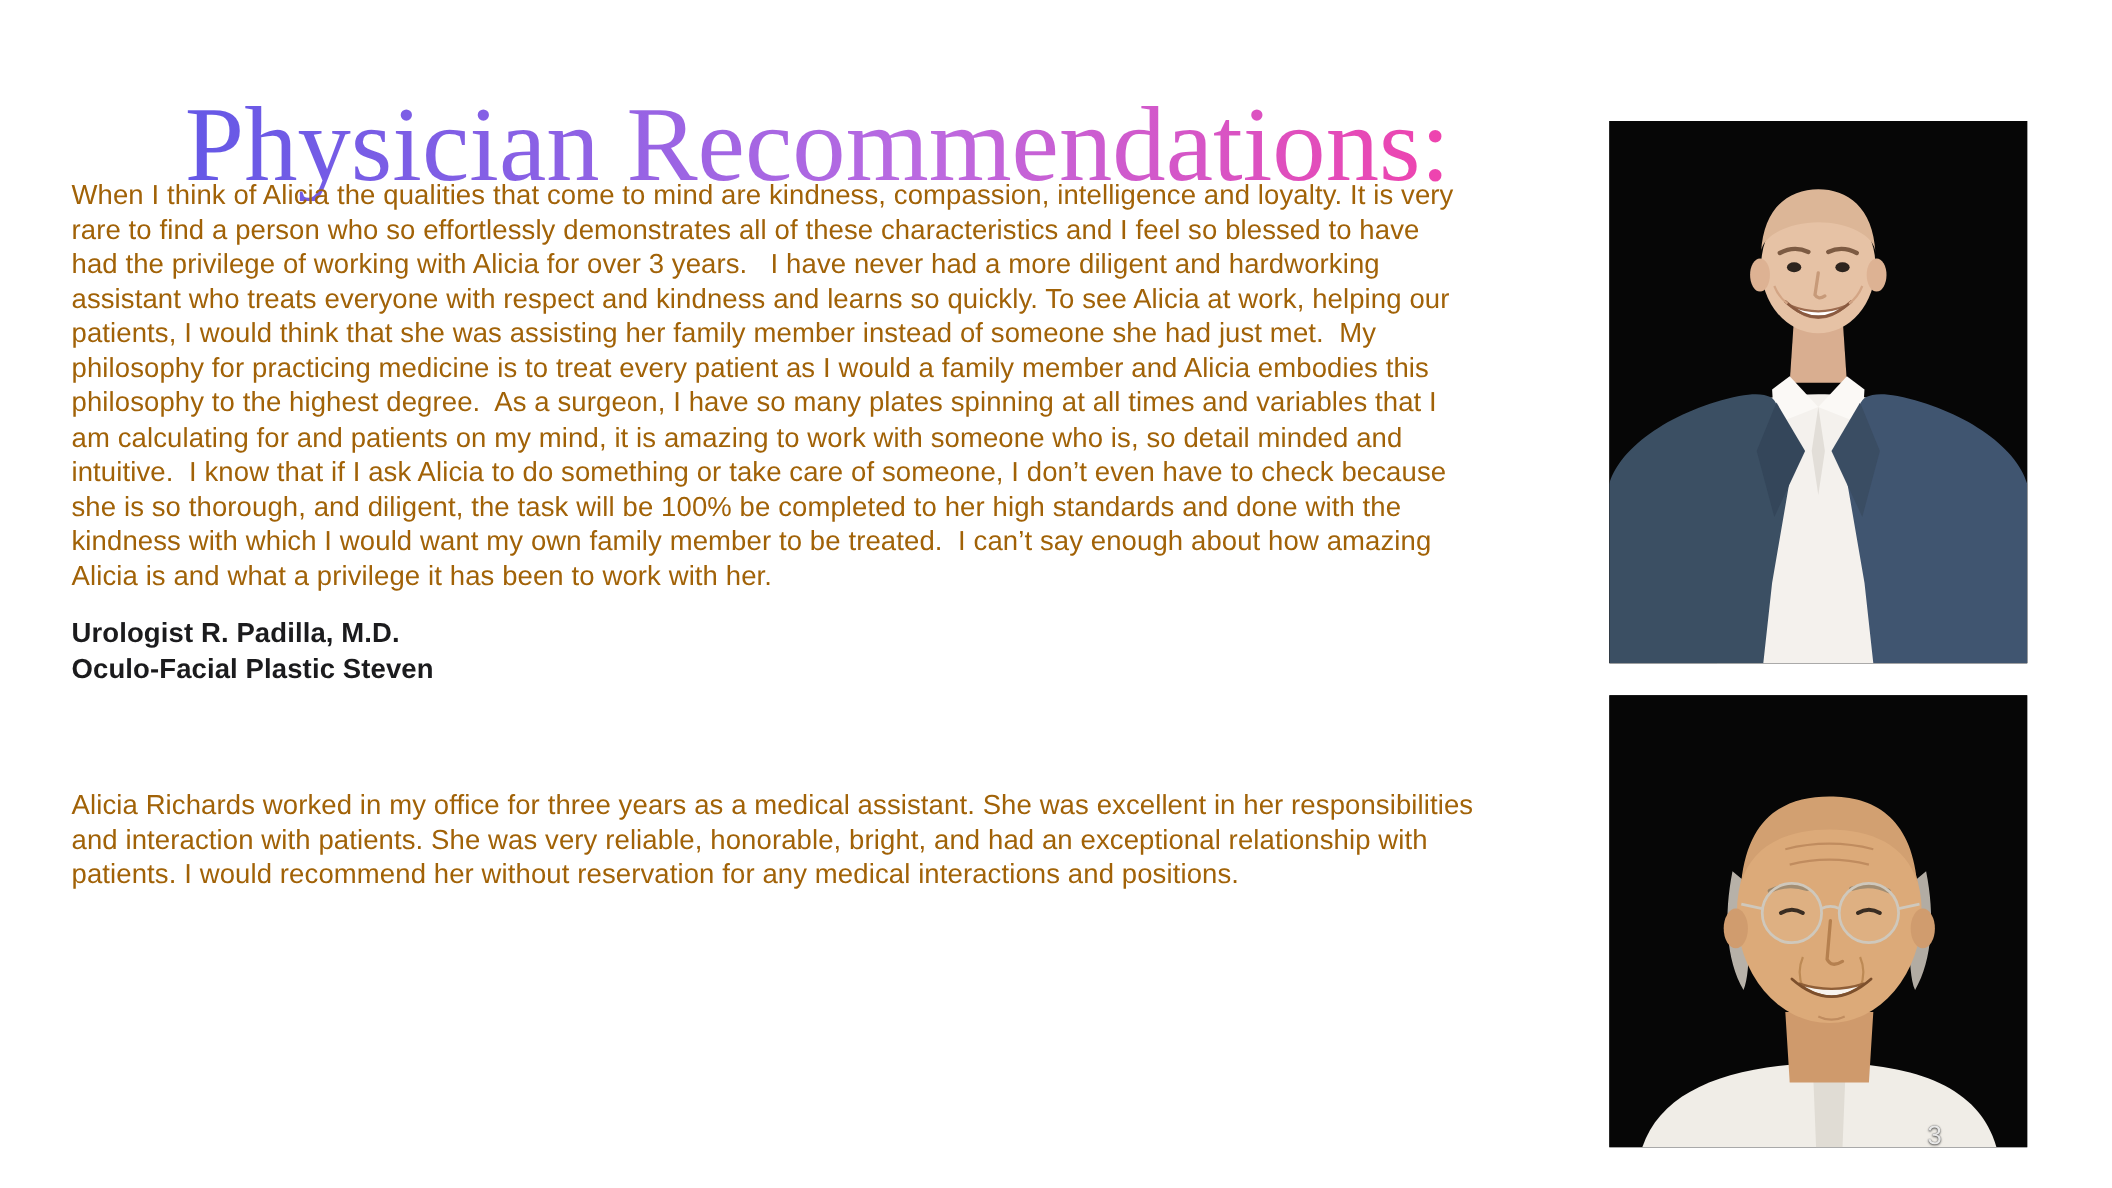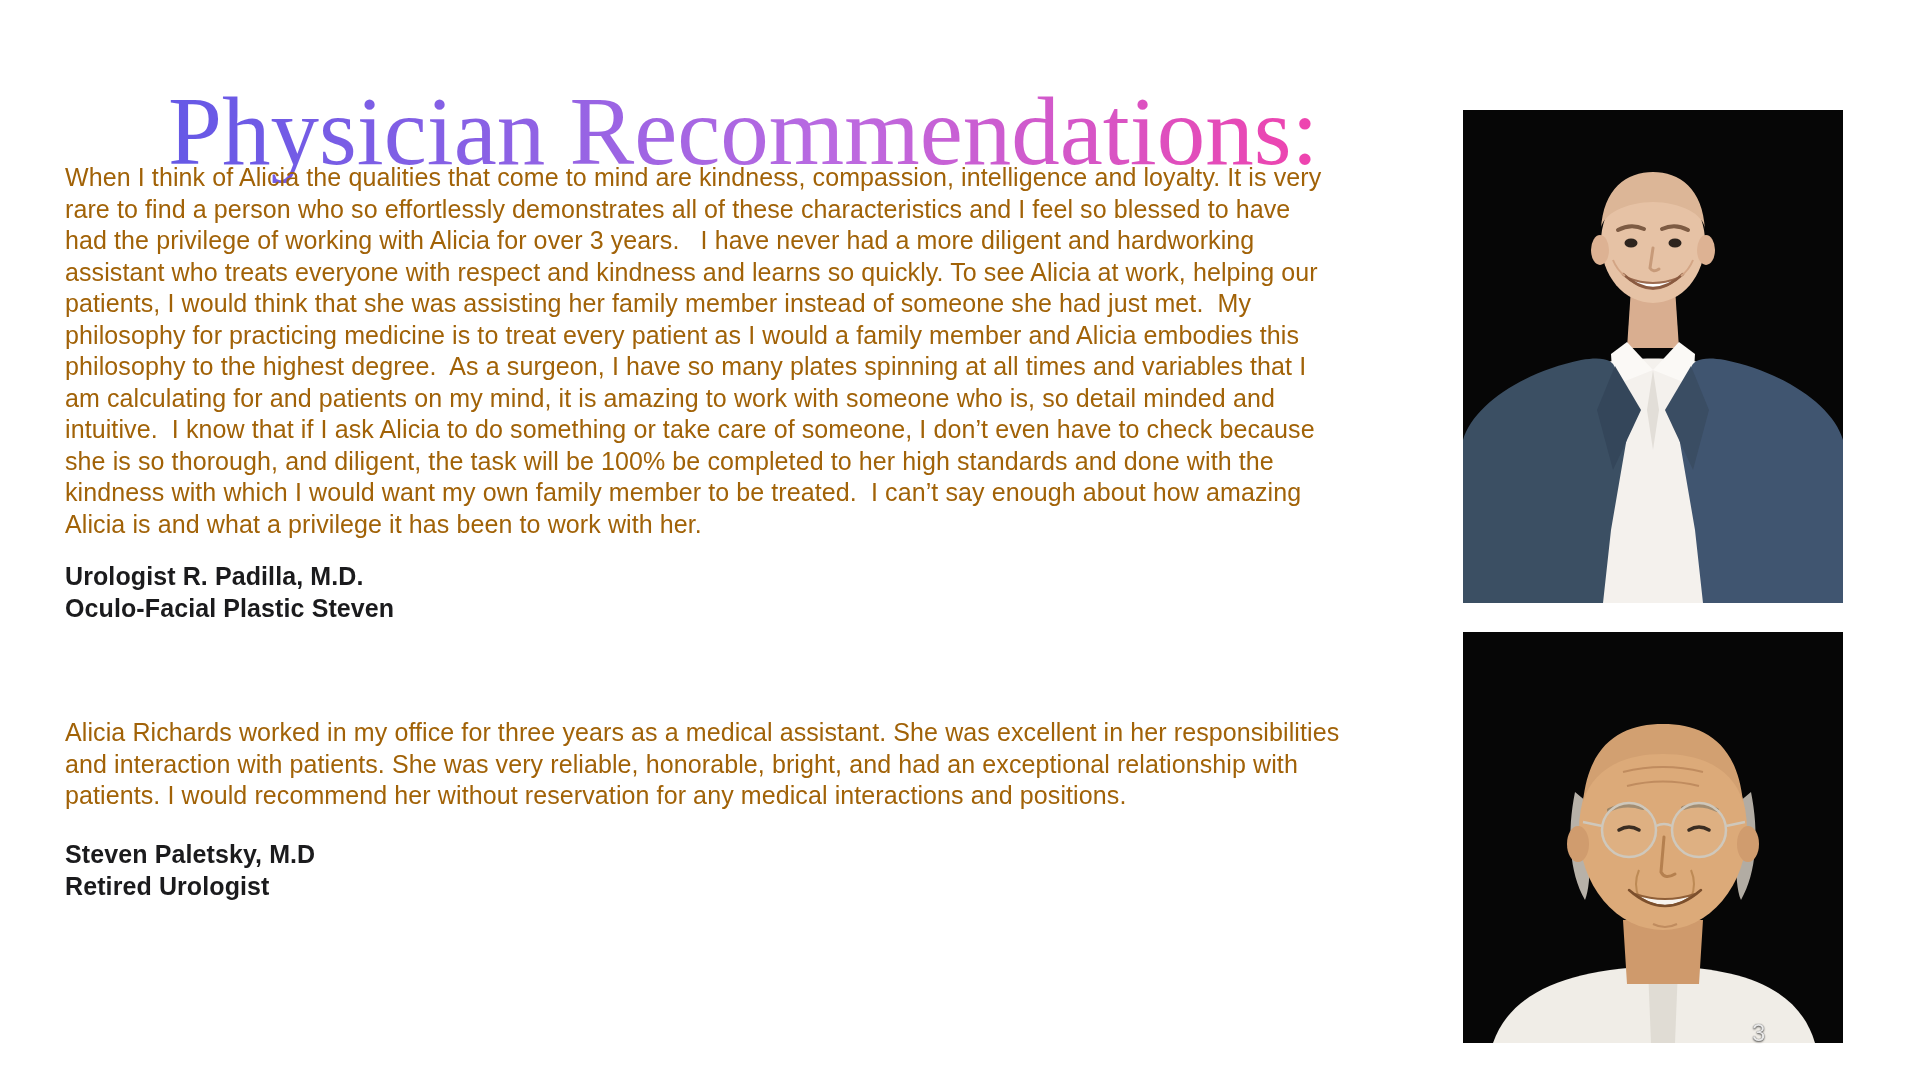--- a/index.html
+++ b/index.html
@@ -73,24 +73,20 @@
 
   <div class="body-text para-1">When I think of Alicia the qualities that come to mind are kindness, compassion, intelligence and loyalty. It is very rare to find a person who so effortlessly demonstrates all of these characteristics and I feel so blessed to have had the privilege of working with Alicia for over 3 years.   I have never had a more diligent and hardworking assistant who treats everyone with respect and kindness and learns so quickly. To see Alicia at work, helping our patients, I would think that she was assisting her family member instead of someone she had just met.  My philosophy for practicing medicine is to treat every patient as I would a family member and Alicia embodies this philosophy to the highest degree.  As a surgeon, I have so many plates spinning at all times and variables that I am calculating for and patients on my mind, it is amazing to work with someone who is, so detail minded and intuitive.  I know that if I ask Alicia to do something or take care of someone, I don’t even have to check because she is so thorough, and diligent, the task will be 100% be completed to her high standards and done with the kindness with which I would want my own family member to be treated.  I can’t say enough about how amazing Alicia is and what a privilege it has been to work with her.</div>
 
   <div class="signature sig-1">
     <div>Urologist R. Padilla, M.D.</div>
     <div>Oculo-Facial Plastic Steven</div>
   </div>
 
   <div class="body-text para-2">Alicia Richards worked in my office for three years as a medical assistant. She was excellent in her responsibilities and interaction with patients. She was very reliable, honorable, bright, and had an exceptional relationship with patients. I would recommend her without reservation for any medical interactions and positions.</div>
 
-  <div class="signature sig-2">
-    <div>Steven Paletsky, M.D</div>
-    <div>Retired Urologist</div>
-  </div>
 
   <figure class="photo photo-1">
     <svg viewBox="0 0 380 493" xmlns="http://www.w3.org/2000/svg">
       <rect x="0" y="0" width="380" height="493" fill="#060606"></rect>
 
       <path d="M168 178 L212 178 L216 238 L164 238 Z" fill="#d9ae90"></path>
 
       <path d="M112 262 C140 244 240 244 268 262 L282 493 L98 493 Z" fill="#f4f1ed"></path>
 
       <path d="M164 232 L190 260 L150 276 L148 244 Z" fill="#fbf9f6"></path>

